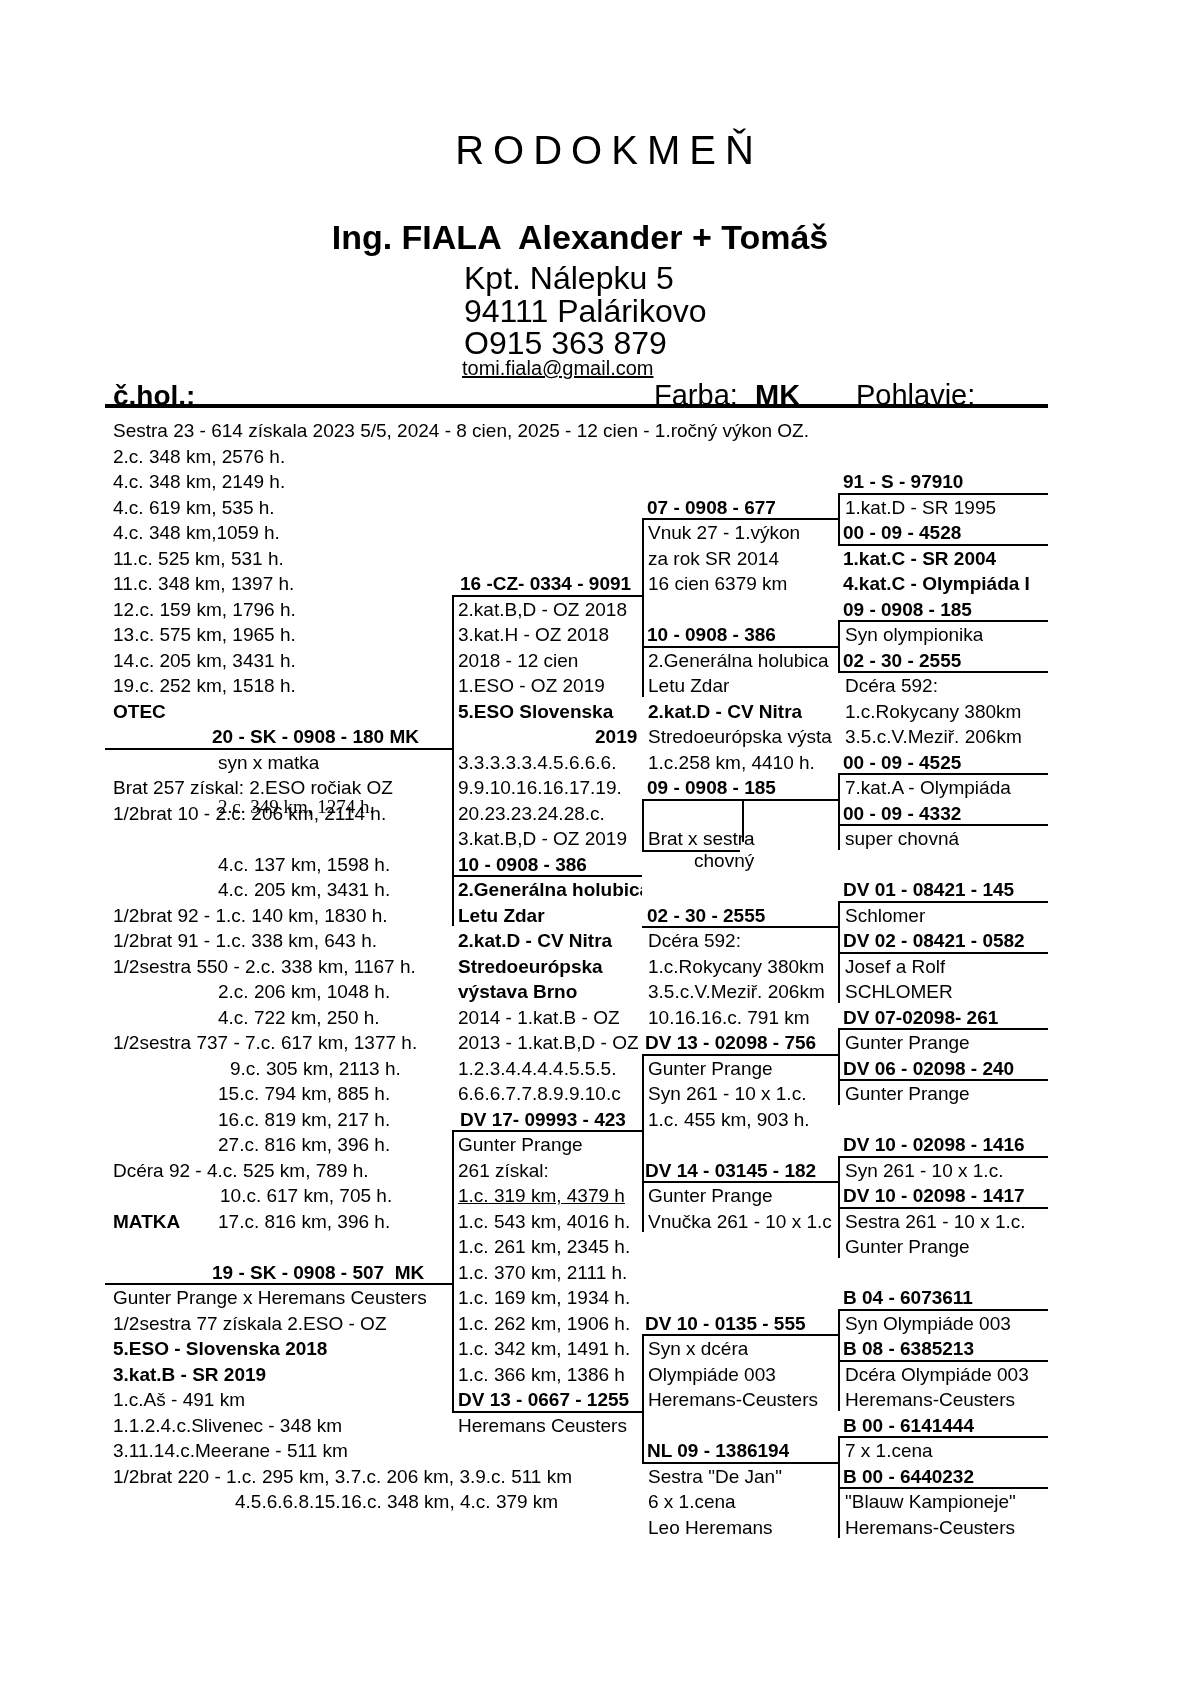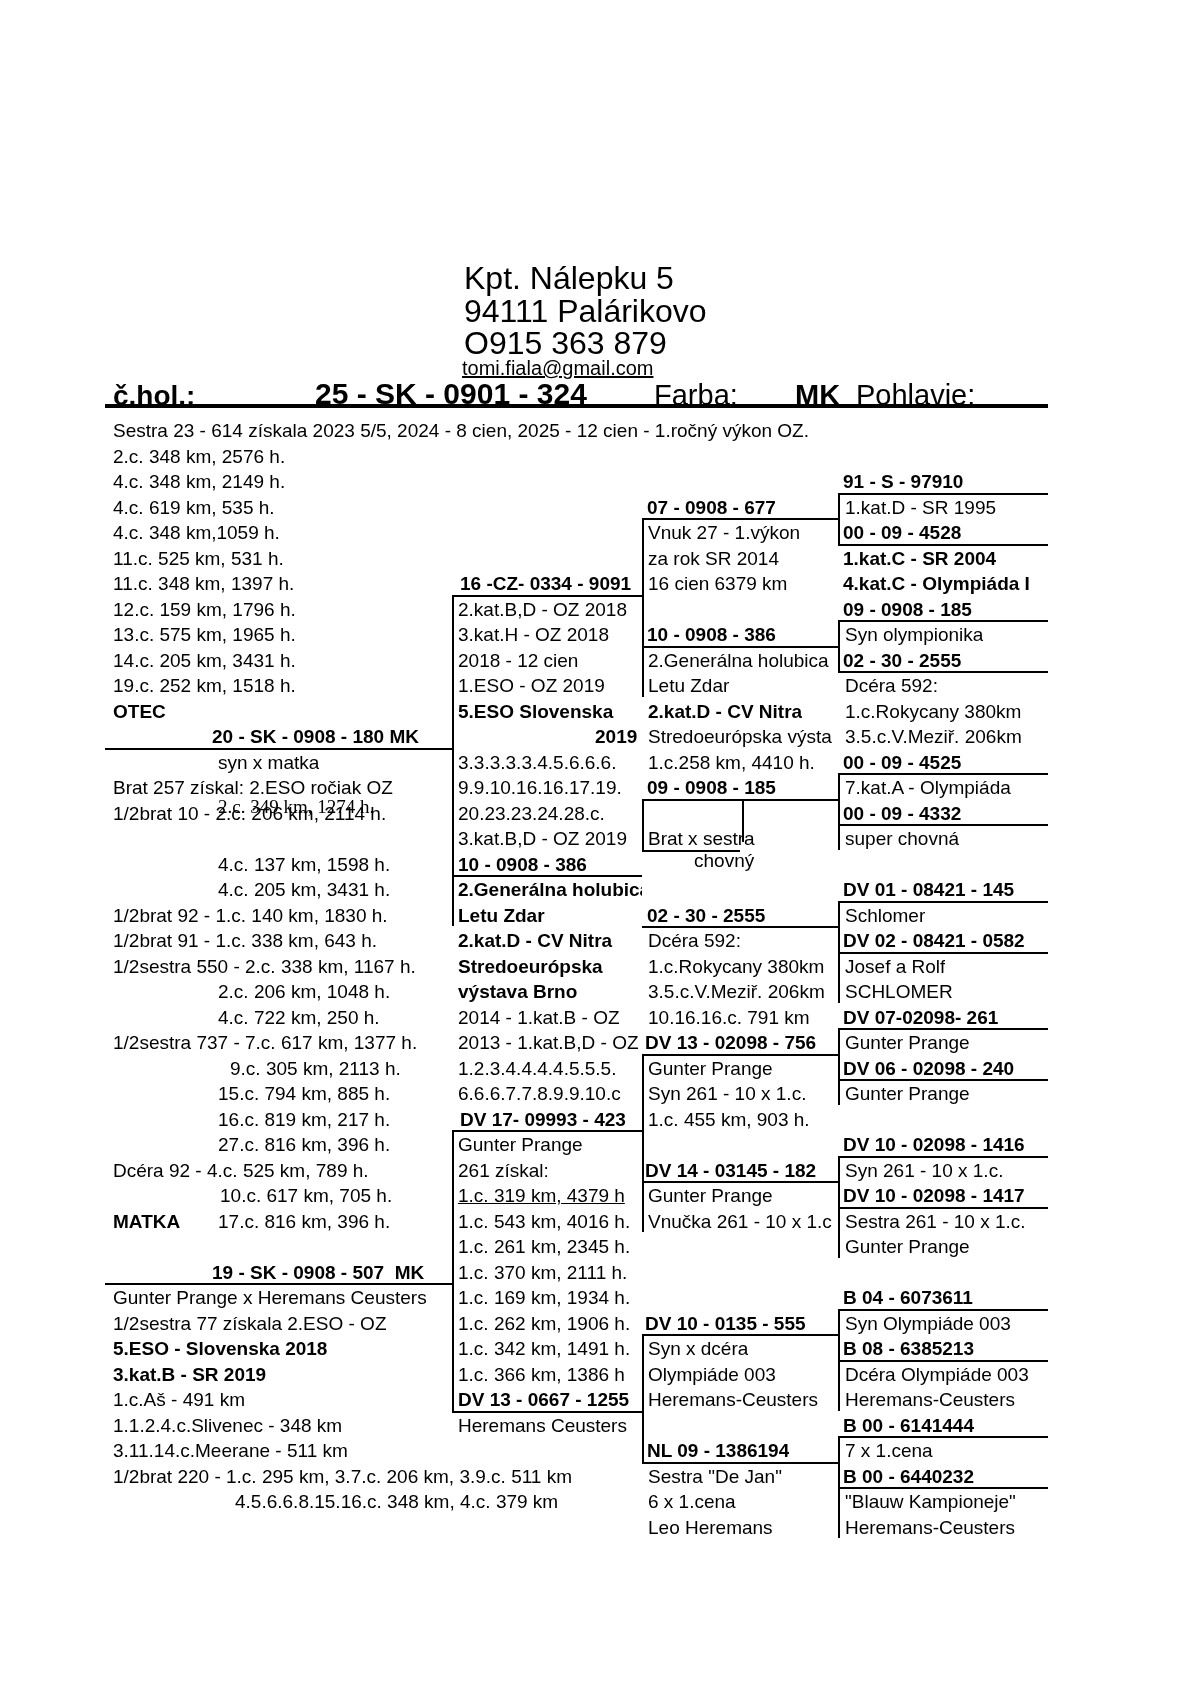--- a/index.html
+++ b/index.html
@@ -6,41 +6,42 @@
   .page{position:relative;width:1190px;height:1683px;background:#ffffff;
         font-family:"Liberation Sans",sans-serif;color:#000;overflow:hidden;margin:0 auto;}
   .abs{position:absolute;white-space:pre;}
   .doc-title{font-size:40px;letter-spacing:9px;transform:translateX(-50%);}
   .owner-name{font-size:34px;font-weight:bold;transform:translateX(-50%);}
   .addr{font-size:32px;}
   .email{font-size:20px;text-decoration:underline;}
   .id-label{font-size:28px;font-weight:bold;}
   .id-ring{font-size:30px;font-weight:bold;}
   .id-plain{font-size:29px;}
-  .id-bold{font-size:29px;font-weight:bold;margin-left:40px;}
+  .id-bold{font-size:29px;font-weight:bold;}
   .thick-rule{position:absolute;background:#000;}
   .pl{position:absolute;white-space:pre;font-size:19px;line-height:25.5px;height:26px;overflow:hidden;}
   .pl.b{font-weight:bold;}
   .hz{position:absolute;height:2px;background:#000;}
   .vt{position:absolute;width:2px;background:#000;}
 </style>
 </head>
 <body>
 
 <div class="page">
 
-
+  <div class="abs doc-title" style="left:609px;top:128px;">RODOKMEŇ</div>
+
+  <div class="abs owner-name" style="left:580px;top:218px;">Ing. FIALA  Alexander + Tomáš</div>
 
   <div class="abs addr" style="left:464px;top:260px;">Kpt. Nálepku 5</div>
   <div class="abs addr" style="left:464px;top:293px;">94111 Palárikovo</div>
   <div class="abs addr" style="left:464px;top:325px;">O915 363 879</div>
   <div class="abs email" style="left:462px;top:357px;">tomi.fiala@gmail.com</div>
 
   <div class="abs id-label" style="left:113px;top:380px;">č.hol.:</div>
-  <div class="abs id-ring" style="left:315px;top:377px;">25 - SK - 0901 - 324</div>
   <div class="abs id-plain" style="left:654px;top:379px;">Farba:</div>
   <div class="abs id-bold" style="left:755px;top:379px;">MK</div>
   <div class="abs id-plain" style="left:856px;top:379px;">Pohlavie:</div>
   <div class="abs id-plain" style="left:985px;top:379px;"></div>
 
   <div class="thick-rule" style="left:105px;top:404px;width:943px;height:4px;"></div>
 
   <div id="grid">
       <div class="pl" style="left: 113px; top: 418px;">Sestra 23 - 614 získala 2023 5/5, 2024 - 8 cien, 2025 - 12 cien - 1.ročný výkon OZ.</div>
       <div class="pl" style="left: 113px; top: 443.5px;">2.c. 348 km, 2576 h.</div>

